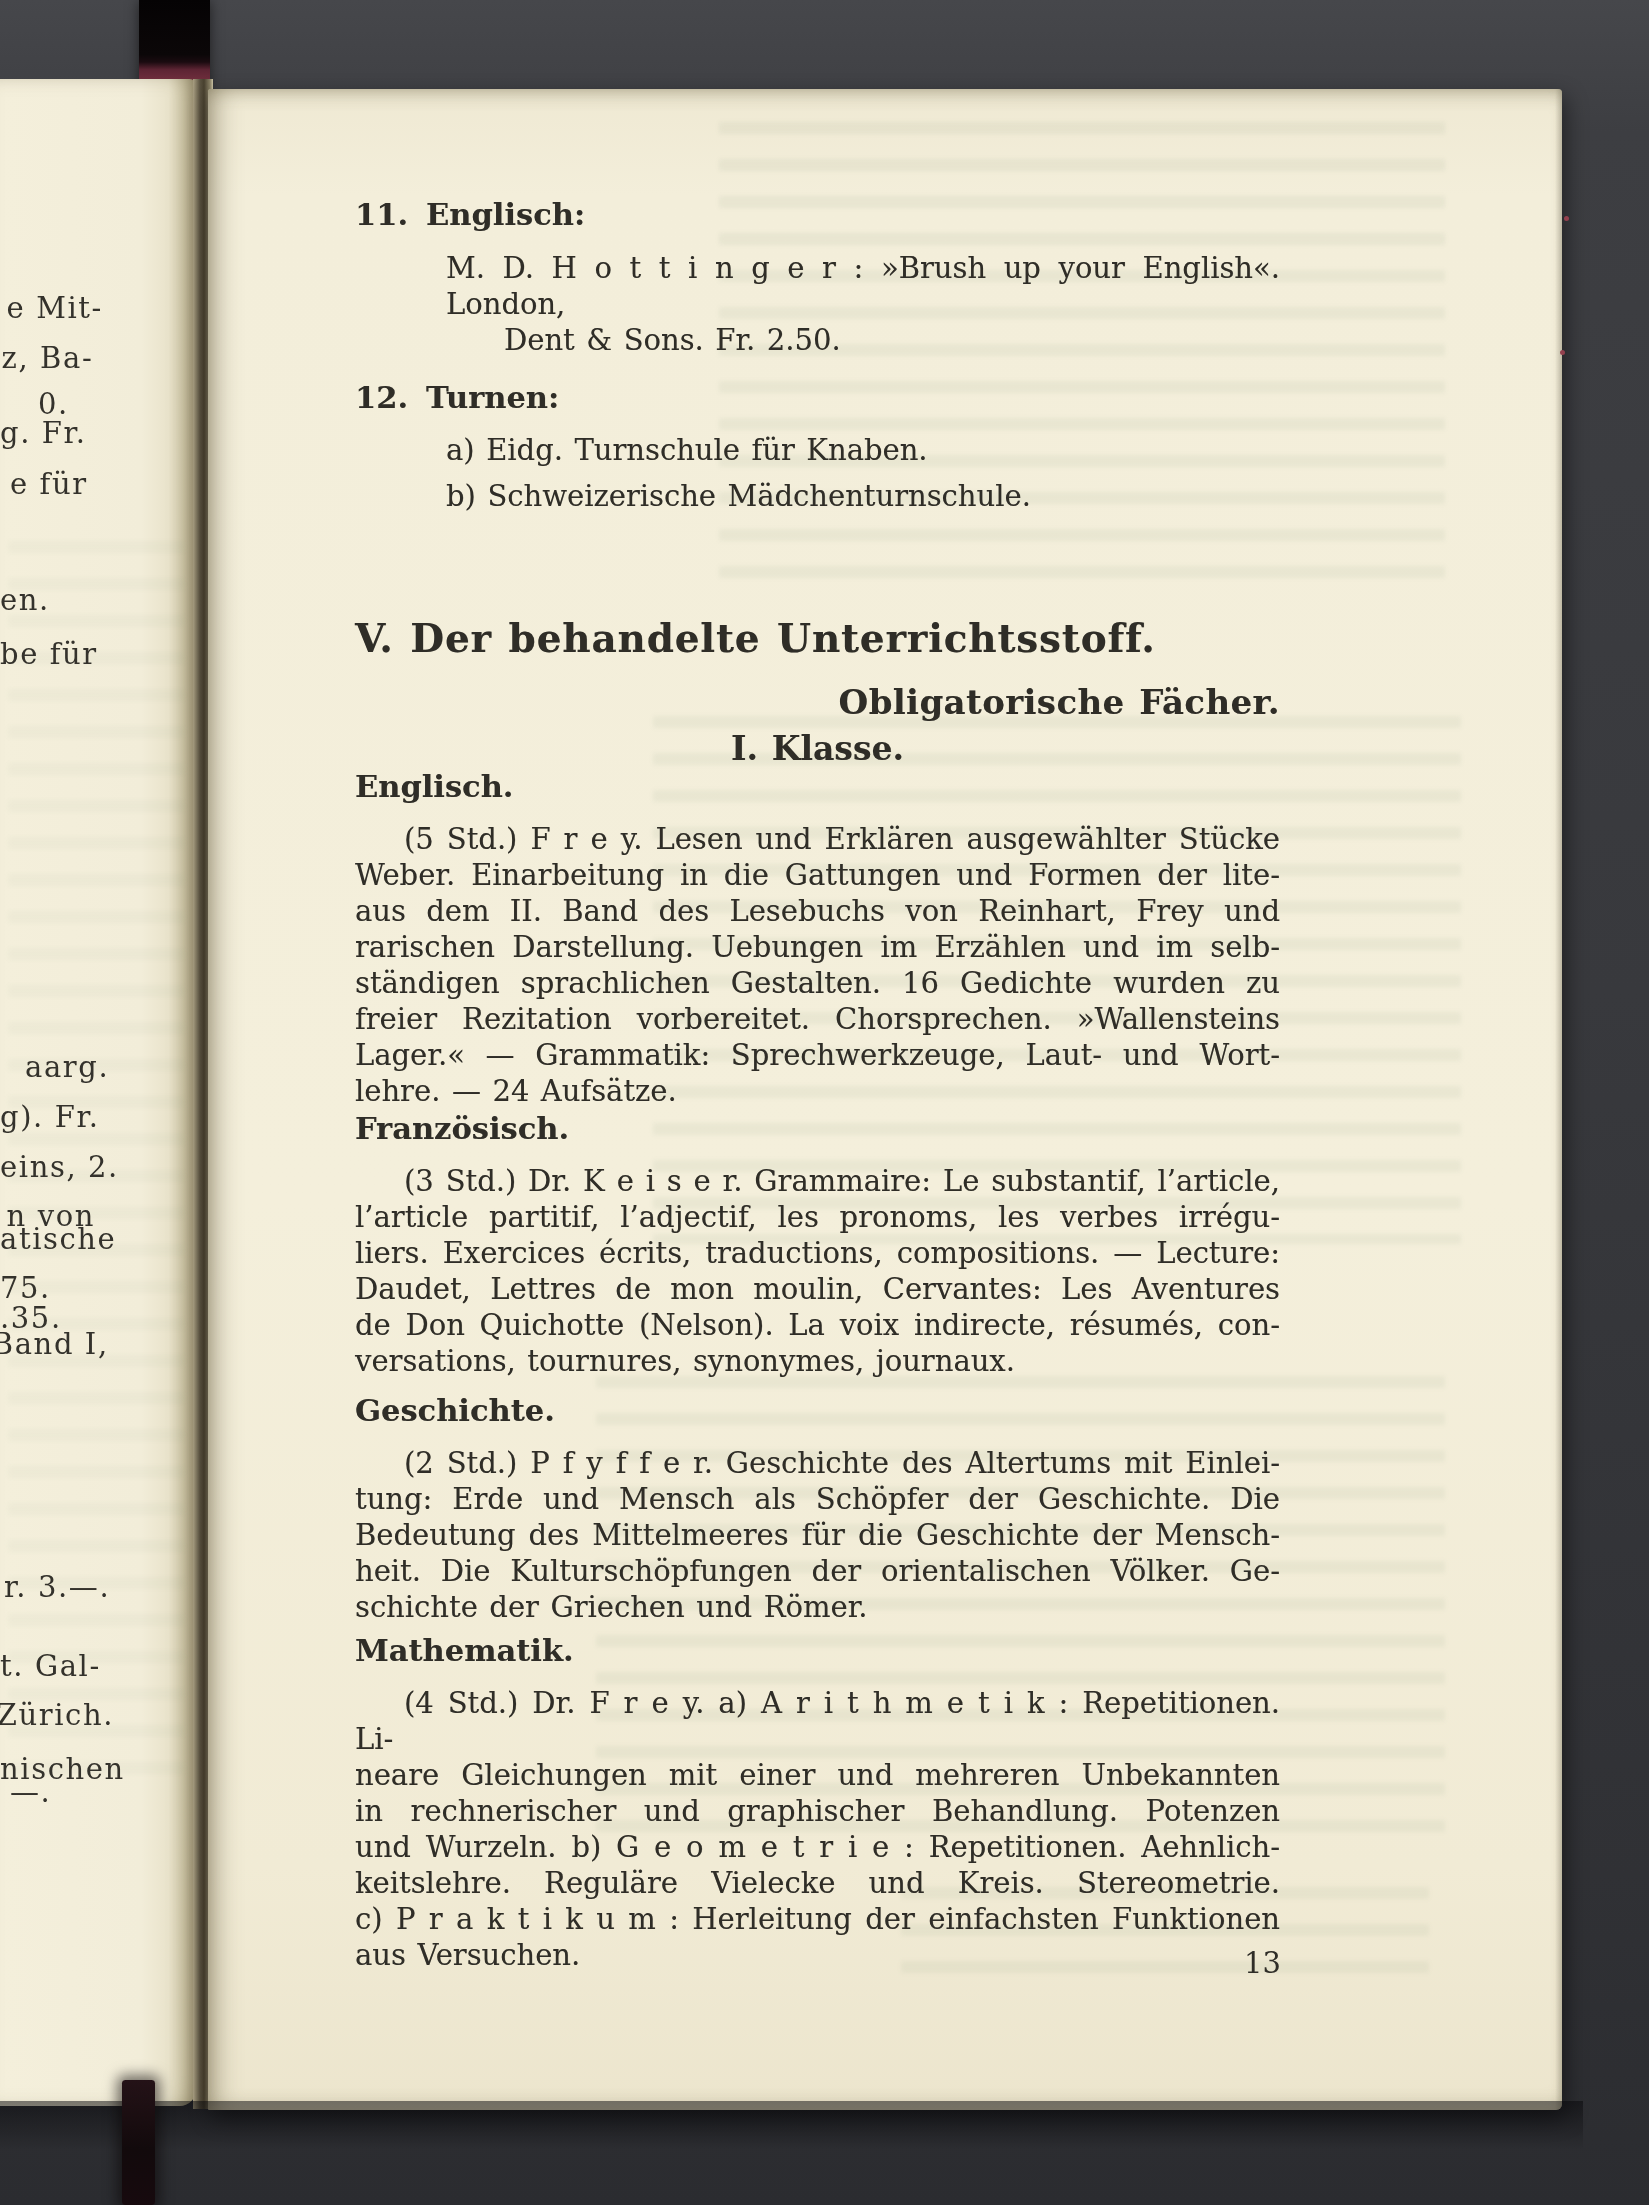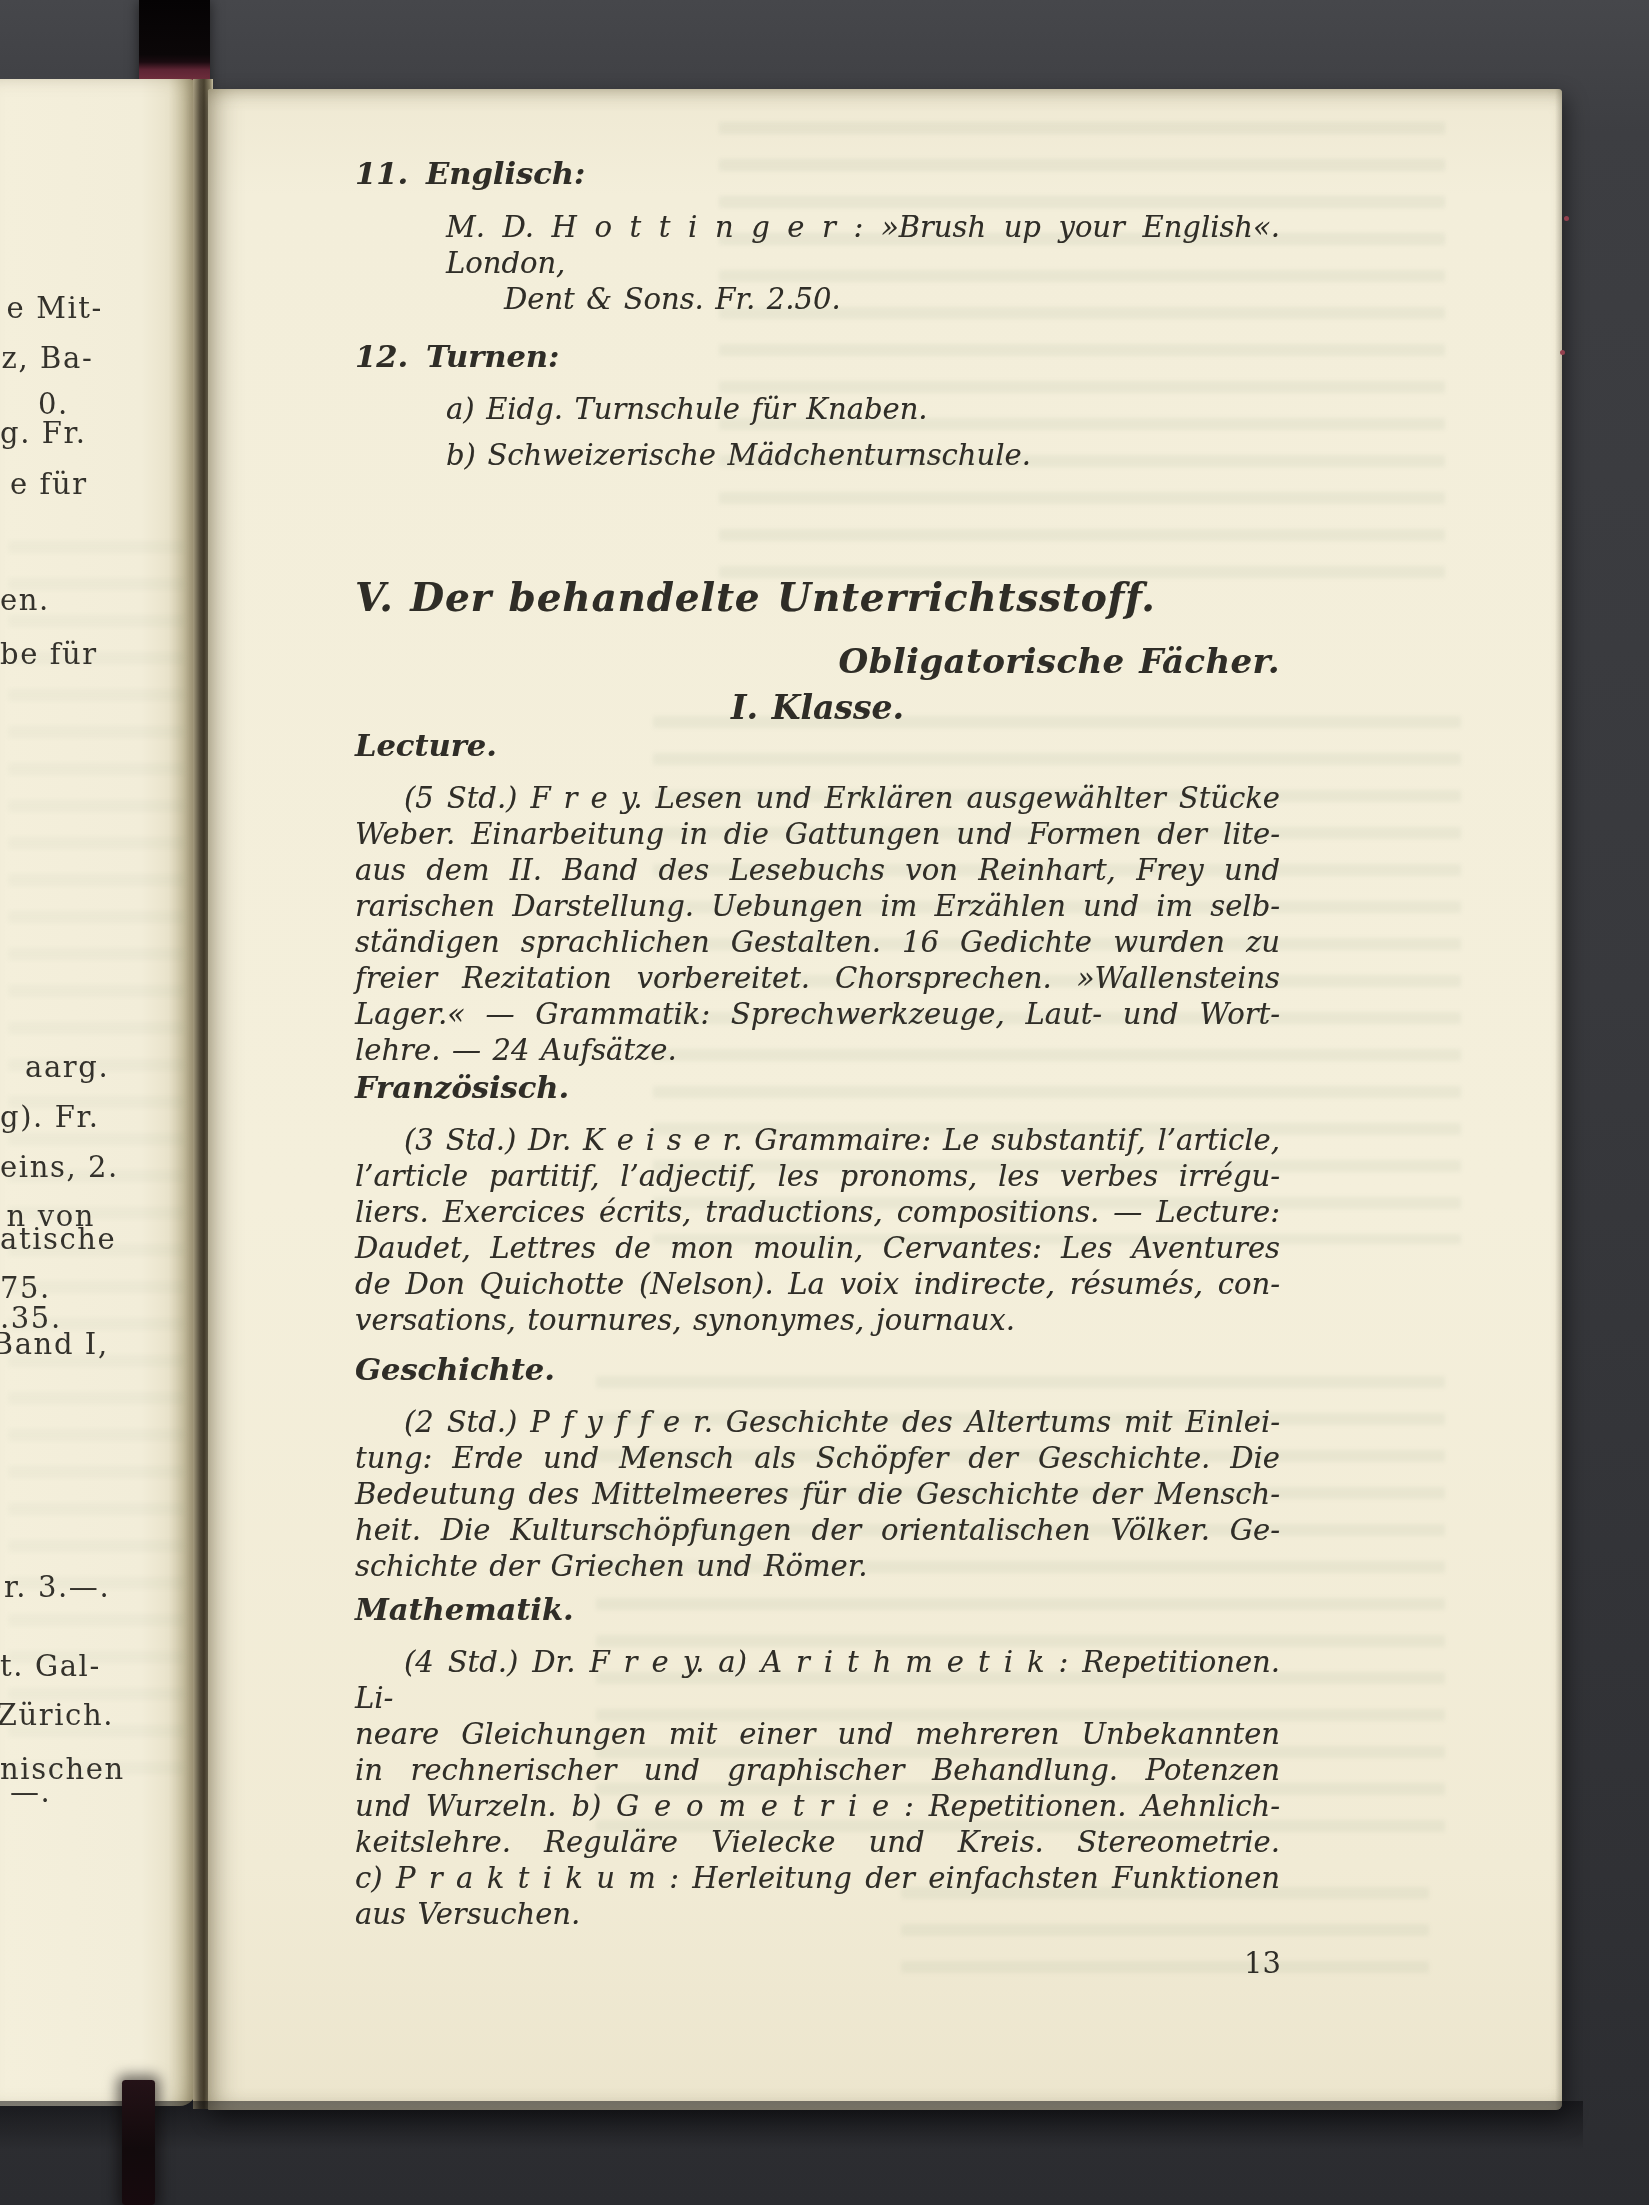--- a/index.html
+++ b/index.html
@@ -66,25 +66,24 @@
   }
   .ghost-1{left:511px;top:33px;width:726px;height:462px;}
   .ghost-2{left:445px;top:627px;width:808px;height:528px;}
   .ghost-3{left:388px;top:1287px;width:849px;height:462px;}
   .ghost-4{left:693px;top:1798px;width:528px;height:99px;}
   .ghost-lp{position:absolute;left:8.2px;top:462px;width:177px;height:1237px;opacity:.3;
     filter:blur(2.5px);pointer-events:none;
     background:repeating-linear-gradient(180deg,rgba(125,148,120,.16) 0 12.4px,rgba(0,0,0,0) 12.4px 37px);}
   
   .content{
-    position:absolute;left:147px;top:0;width:925px;padding-top:65px;
+    position:absolute;left:147px;top:0;width:925px;padding-top:106px;
     font-size:29px;line-height:36px;color:#2f2d27;
     text-shadow:0.2px 0.2px 0.3px rgba(47,45,39,.35);
     word-spacing:.08em;
-    font-style:italic;
   }
   .line{min-height:36px;}
   .line.j{text-align:justify;text-align-last:justify;}
   .line.ind{text-indent:58px;}
   .line.first{text-indent:49px;margin-top:16px;}
   .num-heading{font-size:30.5px;font-weight:bold;line-height:38px;}
   .num-heading .num{display:inline-block;margin-right:18px;}
   .sec-2{margin-top:20px;}
   .sec-num .sub{margin-top:16.5px;margin-left:91px;}
   .sec-2 .sub{}
@@ -167,21 +166,21 @@
             </div>
             <div class="item">
               <div class="line">b) Schweizerische Mädchenturnschule.</div>
             </div>
           </div>
         </div>
         <div class="main-title">V. Der behandelte Unterrichtsstoff.</div>
         <div class="subtitle">Obligatorische Fächer.</div>
         <div class="subtitle2">I. Klasse.</div>
         <div class="subject subject-1">
-          <div class="subject-title">Lecture.</div>
+          <div class="subject-title">Englisch.</div>
           <div class="para">
             <div class="line j first">(5 Std.) F r e y. Lesen und Erklären ausgewählter Stücke</div>
             <div class="line j">Weber. Einarbeitung in die Gattungen und Formen der lite-</div>
             <div class="line j">aus dem II. Band des Lesebuchs von Reinhart, Frey und</div>
             <div class="line j">rarischen Darstellung. Uebungen im Erzählen und im selb-</div>
             <div class="line j">ständigen sprachlichen Gestalten. 16 Gedichte wurden zu</div>
             <div class="line j">freier Rezitation vorbereitet. Chorsprechen. »Wallensteins</div>
             <div class="line j">Lager.« — Grammatik: Sprechwerkzeuge, Laut- und Wort-</div>
             <div class="line">lehre. — 24 Aufsätze.</div>
           </div>

